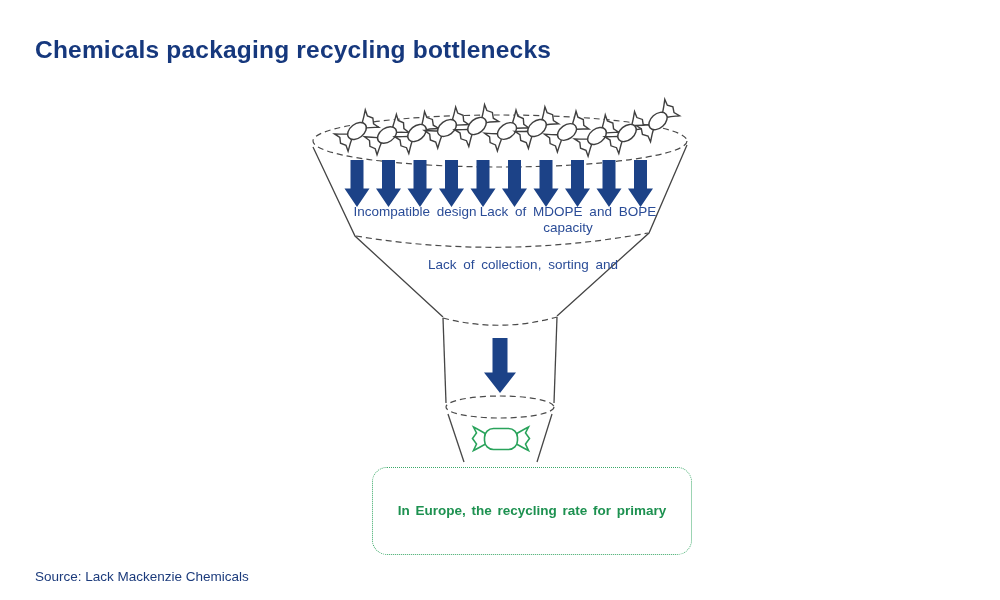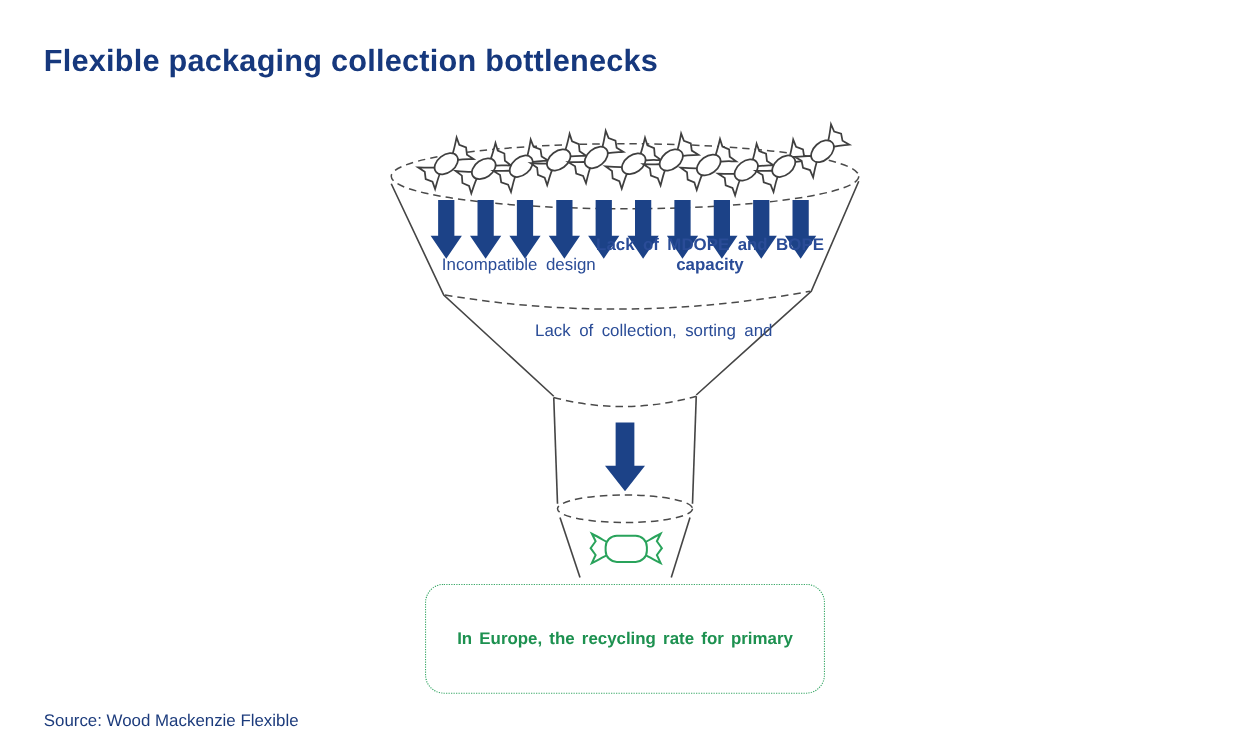--- a/index.html
+++ b/index.html
@@ -16,37 +16,37 @@
   .dash  { fill:none; stroke:#4a4a4a; stroke-width:1.2; stroke-dasharray:6 4; }
   .candy { fill:#ffffff; stroke:#3f3f3f; stroke-width:1.4; }
   .arrow { fill:#1C4287; }
   .candy-green { fill:#ffffff; stroke:#29A35B; stroke-width:1.6; }
   .lbl {
     position:absolute; transform:translateX(-50%);
     color:#2A4C97; font-size:13.5px; line-height:15.5px;
     white-space:nowrap; text-align:center; word-spacing:3px;
   }
   .result-box {
-    position:absolute; left:340px; top:467px; width:320px; height:88px;
+    position:absolute; left:372px; top:467px; width:320px; height:88px;
     box-sizing:border-box; border:1px dotted #3aa968; border-radius:15px;
     display:flex; flex-direction:column; justify-content:center; align-items:center;
     color:#1D9150; font-weight:700; font-size:13.5px; line-height:16.5px;
     word-spacing:2px; text-align:center; background:#ffffff;
   }
   .source {
     position:absolute; left:35px; top:569px;
     font-size:13.5px; color:#1C3B7C;
   }
 </style>
 </head>
 <body>
 
 <div class="slide">
 
-  <h1 class="title">Flexible packaging collection bottlenecks</h1>
+  <h1 class="title">Chemicals packaging recycling bottlenecks</h1>
 
   <svg class="diagram" width="1000" height="600" viewBox="0 0 1000 600" xmlns="http://www.w3.org/2000/svg" xmlns:xlink="http://www.w3.org/1999/xlink">
     <defs>
       <g id="candy">
         <path d="M -9.5 -3.5 C -13 -6 -16 -8.5 -19.5 -11.5 L -17.5 -5.5 L -20.5 -0.5 L -17.5 4.5 L -19.5 10.5 C -16 8 -13 5.5 -9.5 3.5 Z"></path>
         <path d="M 9.5 -3.5 C 13 -6 16 -8.5 19.5 -11.5 L 17.5 -5.5 L 20.5 -0.5 L 17.5 4.5 L 19.5 10.5 C 16 8 13 5.5 9.5 3.5 Z"></path>
         <ellipse cx="0" cy="0" rx="10.5" ry="7"></ellipse>
       </g>
       <path id="smallArrow" d="M -6.5 -47 H 6.5 V -18.5 H 12.5 L 0 0 L -12.5 -18.5 H -6.5 Z"></path>
     </defs>
@@ -89,28 +89,28 @@
 
     <g class="candy-green" transform="translate(501,439)">
       <path d="M -14 -4.5 C -18.5 -7 -22.5 -9.5 -27.5 -12 L -24.5 -6 L -28.5 -0.5 L -24.5 5 L -27.5 11.5 C -22.5 9 -18.5 6.5 -14 4.5 Z"></path>
       <path d="M 14 -4.5 C 18.5 -7 22.5 -9.5 27.5 -12 L 24.5 -6 L 28.5 -0.5 L 24.5 5 L 27.5 11.5 C 22.5 9 18.5 6.5 14 4.5 Z"></path>
       <rect x="-16.5" y="-10.5" width="33" height="21" rx="9"></rect>
     </g>
   </svg>
 
   <div class="lbl" style="left:415px; top:204px;">Incompatible design</div>
 
-  <div class="lbl" style="left:568px; top:188px;font-weight:bold;">
+  <div class="lbl" style="left:568px; top:204px;">
     <div>Lack of MDOPE and BOPE</div>
     <div>capacity</div>
   </div>
 
   <div class="lbl" style="left:500px; top:257px;margin-left:23px;">
     <div>Lack of collection, sorting and</div>
   </div>
 
   <div class="result-box">
     <div>In Europe, the recycling rate for primary</div>
   </div>
 
-  <div class="source">Source: Wood Mackenzie Flexible</div>
+  <div class="source">Source: Lack Mackenzie Chemicals</div>
 
 </div>
 
 </body></html>

